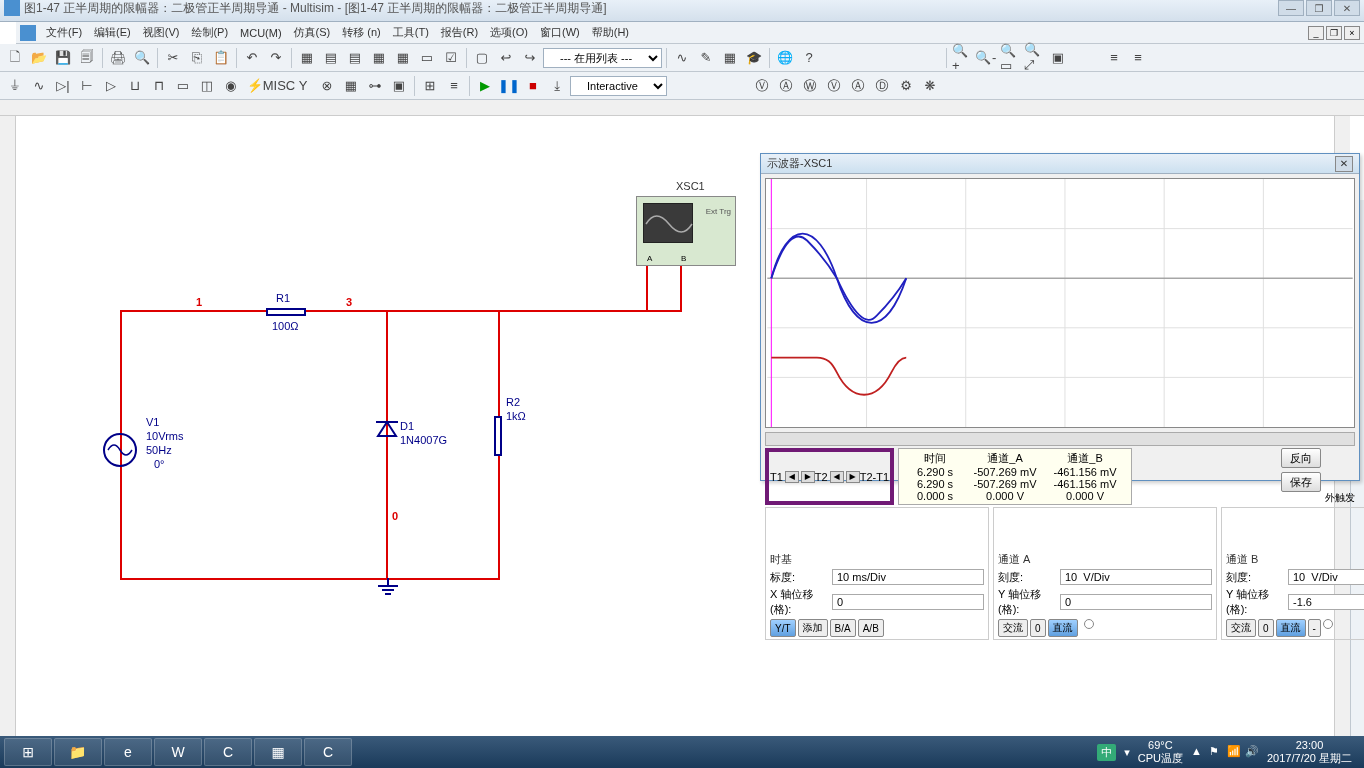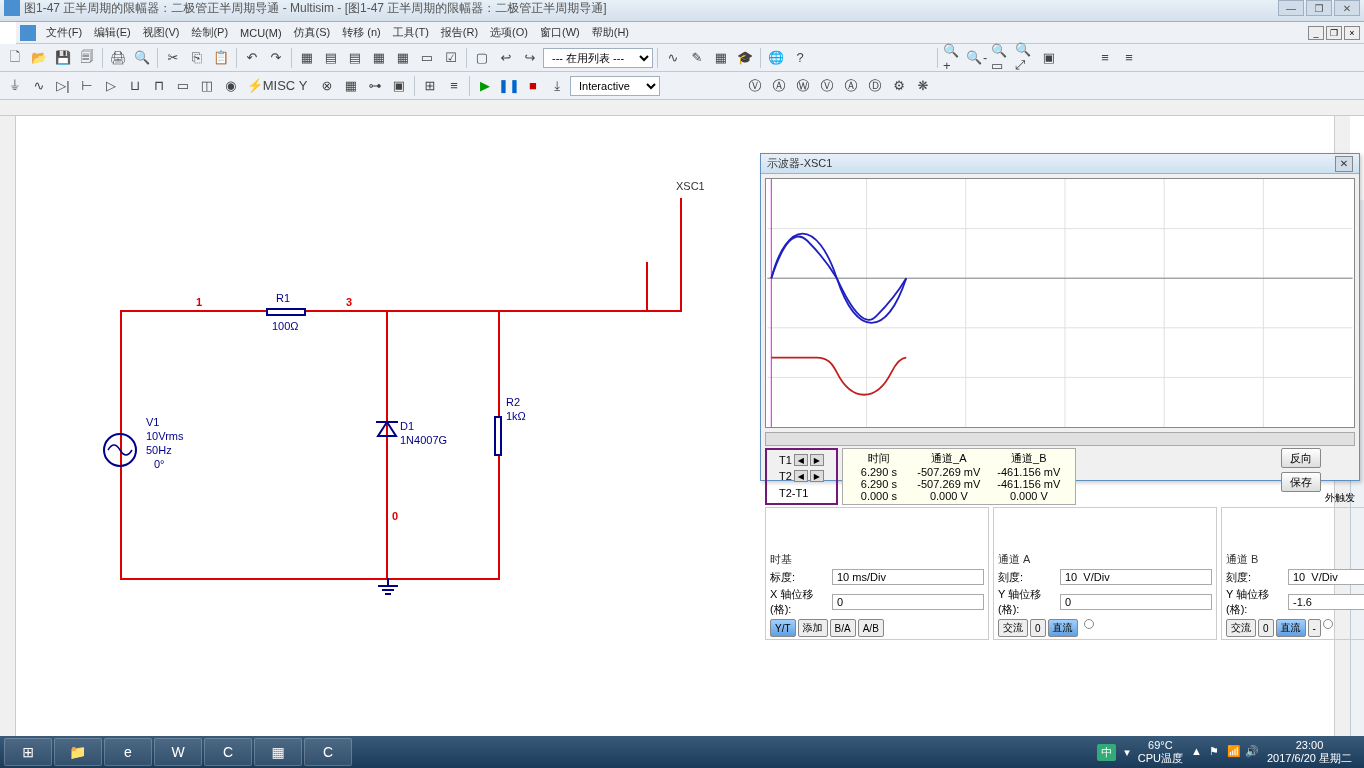--- a/index.html
+++ b/index.html
@@ -15,21 +15,21 @@
 
 .menubar { height: 22px; background: #eef2f6; border-bottom: 1px solid #c0c8d0; display: flex; align-items: center; padding: 0 4px; margin-left: 16px; }
 .menu-item { padding: 2px 6px; color: #333; cursor: pointer; }
 .mdi-btns { margin-left: auto; display: flex; gap: 2px; }
 .mdi-btn { width: 16px; height: 14px; border: 1px solid #888; background: #eee; font-size: 9px; display: flex; align-items: center; justify-content: center; cursor: pointer; }
 
 
 .toolbar-row { height: 28px; background: #eef2f6; border-bottom: 1px solid #c0c8d0; display: flex; align-items: center; padding: 0 4px; gap: 2px; }
 .tb-btn { width: 22px; height: 22px; display: flex; align-items: center; justify-content: center; border: 1px solid transparent; cursor: pointer; color: #444; font-size: 13px; }
 .tb-sep { width: 1px; height: 20px; background: #c0c8d0; margin: 0 2px; }
-.tb-combo { height: 20px; border: 1px solid #a0b0c0; background: #fff; padding: 0 4px; font-size: 11px; min-width: 110px; }
+.tb-combo { height: 20px; border: 1px solid #a0b0c0; background: #fff; padding: 0 12px; font-size: 11px; min-width: 110px; }
 .tb-spacer-lg { width: 120px; }
 
 
 .main { position: relative; height: 656px; background: #fff; }
 .rulers { position: absolute; top: 0; left: 0; right: 0; height: 16px; background: #f0f0f0; border-bottom: 1px solid #ccc; }
 .ruler-v { position: absolute; top: 16px; left: 0; bottom: 0; width: 16px; background: #f0f0f0; border-right: 1px solid #ccc; }
 
 .canvas { position: absolute; top: 16px; left: 16px; right: 30px; bottom: 0; background-image: radial-gradient(circle, #ccc 0.5px, transparent 0.5px); background-size: 8px 8px; background-color: #fff; }
 
 
@@ -44,21 +44,21 @@
 
 .osc-panel { position: absolute; background: #f0f0f0; border: 1px solid #6090c0; box-shadow: 2px 2px 4px rgba(0,0,0,0.2); }
 .osc-title { height: 20px; background: linear-gradient(#e8f0f8, #cce0f0); border-bottom: 1px solid #a0b0c0; display: flex; align-items: center; padding: 0 6px; color: #333; }
 .osc-title .close { margin-left: auto; width: 18px; height: 16px; background: #d0dce8; border: 1px solid #888; display: flex; align-items: center; justify-content: center; font-size: 10px; }
 .osc-display { margin: 4px; height: 250px; background: #fff; border: 1px solid #888; position: relative; overflow: hidden; }
 .osc-display svg { width: 100%; height: 100%; }
 .osc-scroll { height: 14px; margin: 0 4px; background: #e0e0e0; border: 1px solid #aaa; }
 .osc-readout { margin: 2px 4px; display: flex; gap: 4px; align-items: stretch; }
 .osc-readout-box { border: 1px solid #aaa; background: #fffff0; padding: 2px 6px; font-size: 10px; display: grid; grid-template-columns: 60px 80px 80px; }
 .osc-readout-box div { text-align: center; padding: 0 2px; }
-.osc-readout-left { border: 2px solid #701a75; padding: 2px 12px; font-size: 10px; display: flex; flex-direction: column; justify-content: space-around; }
+.osc-readout-left { border: 4px solid #701a75; padding: 2px 1px; font-size: 10px; display: flex; flex-direction: row; justify-content: space-around; }
 .osc-readout-left .row { display: flex; align-items: center; gap: 2px; }
 .step-btn { width: 14px; height: 12px; border: 1px solid #888; background: #ddd; font-size: 8px; display: flex; align-items: center; justify-content: center; }
 .osc-btn { height: 20px; padding: 0 8px; border: 1px solid #888; background: linear-gradient(#fff, #ddd); border-radius: 2px; font-size: 11px; cursor: pointer; }
 .osc-controls { margin: 2px 4px; display: flex; gap: 4px; }
 .osc-section { flex: 1; border: 1px solid #ccc; padding: 2px 4px; font-size: 10px; }
 .osc-section .hd { font-weight: normal; color: #333; margin-bottom: 2px; margin-top: 42px; }
 .osc-field { display: flex; align-items: center; margin: 2px 0; gap: 2px; }
 .osc-field label { width: 60px; }
 .osc-input { flex: 1; height: 16px; border: 1px solid #aaa; padding: 0 4px; background: #fff; }
 .osc-row-btns { display: flex; gap: 2px; margin-top: 2px; flex-wrap: wrap; }
@@ -252,20 +252,30 @@
     </svg>
 
     <svg style="position:absolute; left:360px; top:462px; width:24px; height:20px;">
       <line x1="12" y1="0" x2="12" y2="8" stroke="#008" stroke-width="2"></line>
       <line x1="2" y1="8" x2="22" y2="8" stroke="#008" stroke-width="2"></line>
       <line x1="6" y1="12" x2="18" y2="12" stroke="#008" stroke-width="2"></line>
       <line x1="9" y1="16" x2="15" y2="16" stroke="#008" stroke-width="2"></line>
     </svg>
 
     <div class="comp-label" style="left:660px; top:64px; color:#333;">XSC1</div>
+    <div class="scope-box" style="left:620px; top:80px; width:100px; height:70px;">
+      <div class="scope-screen" style="left:6px; top:6px; width:50px; height:40px;">
+        <svg width="50" height="40">
+            <path d="M 2 20 Q 12 4 25 20 Q 38 36 48 20" fill="none" stroke="#aaa" stroke-width="1.5"></path>
+          </svg>
+      </div>
+      <div style="position:absolute; right:4px; top:10px; font-size:8px; color:#555;">Ext Trg</div>
+      <div style="position:absolute; left:10px; bottom:2px; font-size:8px;">A</div>
+      <div style="position:absolute; left:44px; bottom:2px; font-size:8px;">B</div>
+    </div>
 
   </div>
 
   <div class="vscroll">
       <div class="thumb"></div>
     </div>
   <div class="side-tab"></div>
 
   <div class="osc-panel" style="left:760px; top:53px; width:600px; height:328px;">
     <div class="osc-title">
@@ -417,16 +427,16 @@
       <div>CPU温度</div>
     </div>
     <div class="tray-icons">
       <span class="tray-icon">▲</span>
       <span class="tray-icon">⚑</span>
       <span class="tray-icon">📶</span>
       <span class="tray-icon">🔊</span>
     </div>
     <div class="tray-block">
       <div>23:00</div>
-      <div>2017/6/20 星期二</div>
+      <div>2017/7/20 星期二</div>
     </div>
   </div>
 </div>
 
 </body></html>

